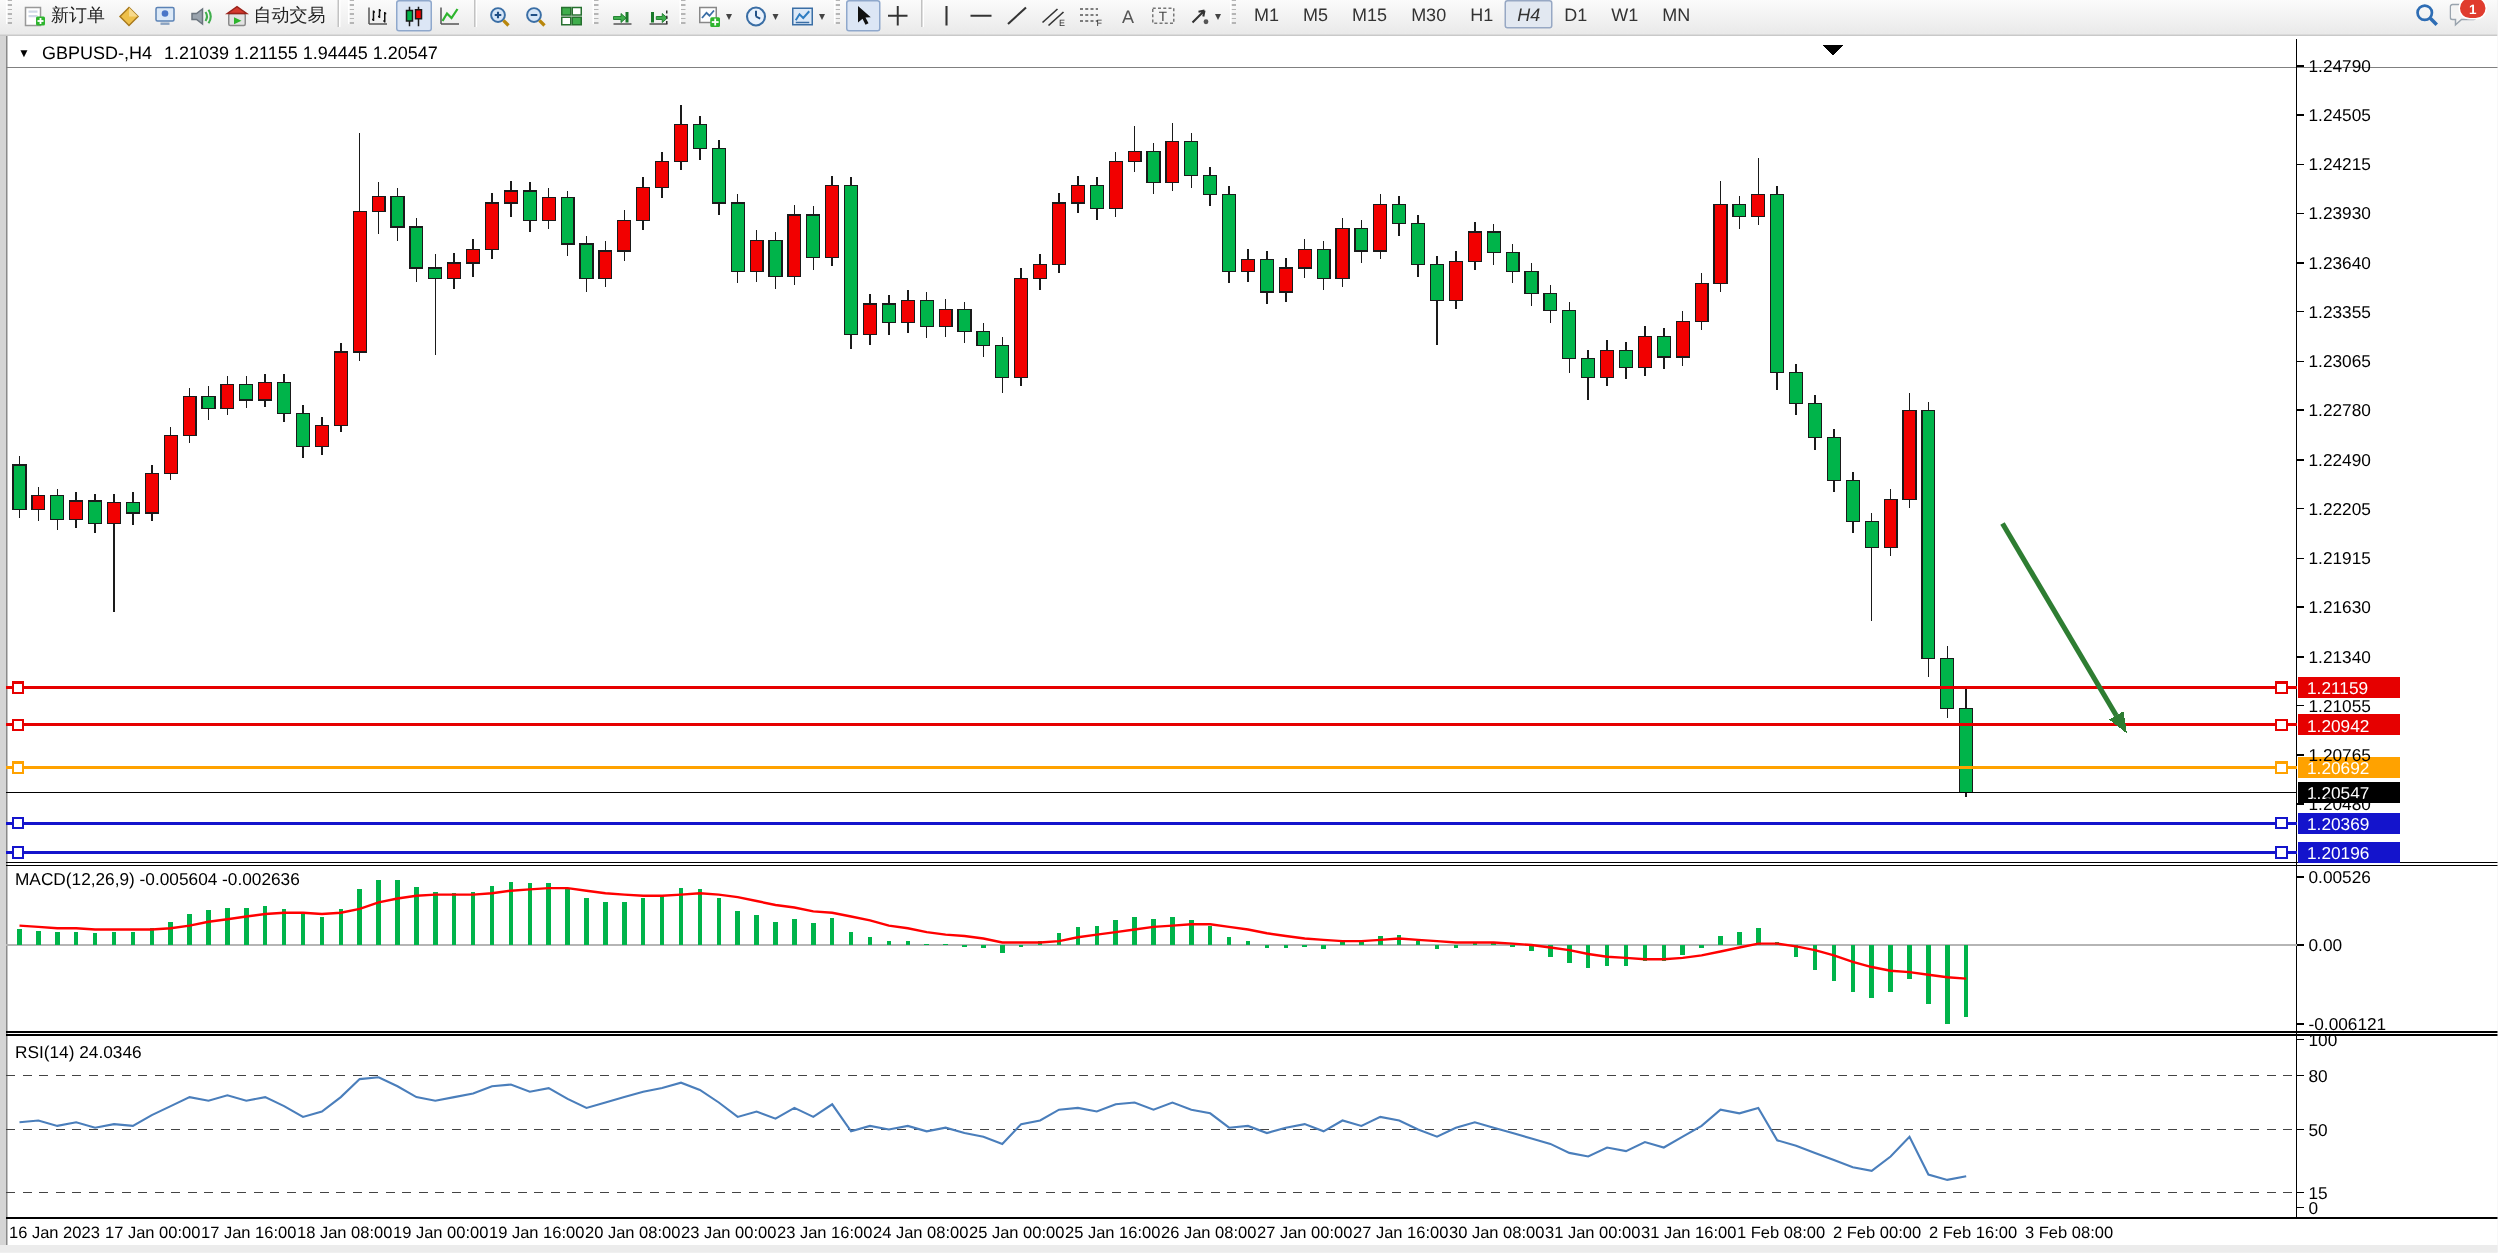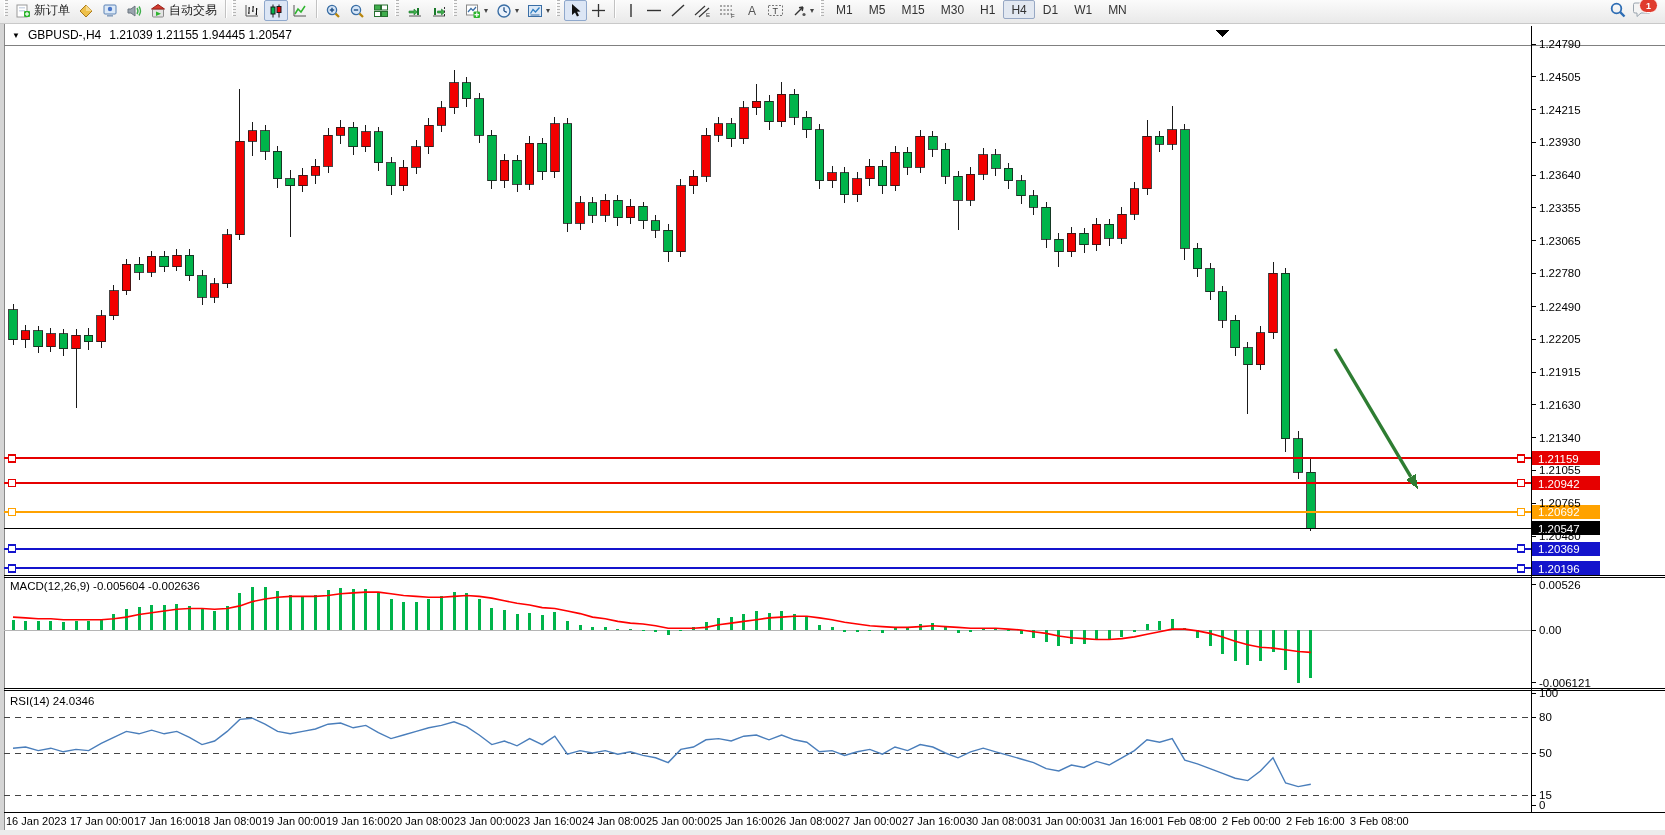--- a/index.html
+++ b/index.html
@@ -11,21 +11,21 @@
     background-image:repeating-linear-gradient(to bottom,#b5b5b5 0 1px,transparent 1px 3px);
     border-left:1px solid #fff;}
   .sep{width:1px;height:18px;background:#c2c2c2;box-shadow:1px 0 0 #fff;margin:0 4px;}
   .tbtn{height:21px;min-width:23px;display:inline-flex;align-items:center;justify-content:center;gap:3px;
     padding:0 3px;border:1px solid transparent;border-radius:2px;background:transparent;
     font:12px "Liberation Sans",sans-serif;color:#222;cursor:default;}
   .tbtn.pressed{background:#dce6f5;border-color:#8fa8cc;}
   .caret{font-size:8px;color:#444;line-height:1;}
   .tf{height:19px;padding:0 7px;border:1px solid transparent;background:transparent;
     font:12px "Liberation Sans",sans-serif;color:#333;border-radius:2px;}
-  .tf.active{background:#e2e8f1;border-color:#97a8c4;}
+  .tf.active{background:#e2e8f1;border-color:#97a8c4;font-style:italic;}
   .right-tools{margin-left:auto;display:flex;align-items:center;gap:6px;padding-right:8px;}
   .chatwrap{position:relative;width:22px;height:20px;}
   .badge{position:absolute;top:-2px;right:-3px;background:#e03c2e;color:#fff;border-radius:8px;
     min-width:13px;height:13px;font:bold 9px "Liberation Sans",sans-serif;display:flex;
     align-items:center;justify-content:center;padding:0 2px;border:1px solid #fff;}
   
   .chartwin{position:absolute;left:0;top:24px;width:1665px;height:806px;background:#fff;
     border-left:4px solid #d5d5d5;box-sizing:border-box;}
   .chartwin .inner-border{position:absolute;left:0;top:0;width:1px;height:100%;background:#8a8a8a;}
   .title{position:absolute;left:8px;top:4px;font:12px "Liberation Sans",sans-serif;color:#000;

